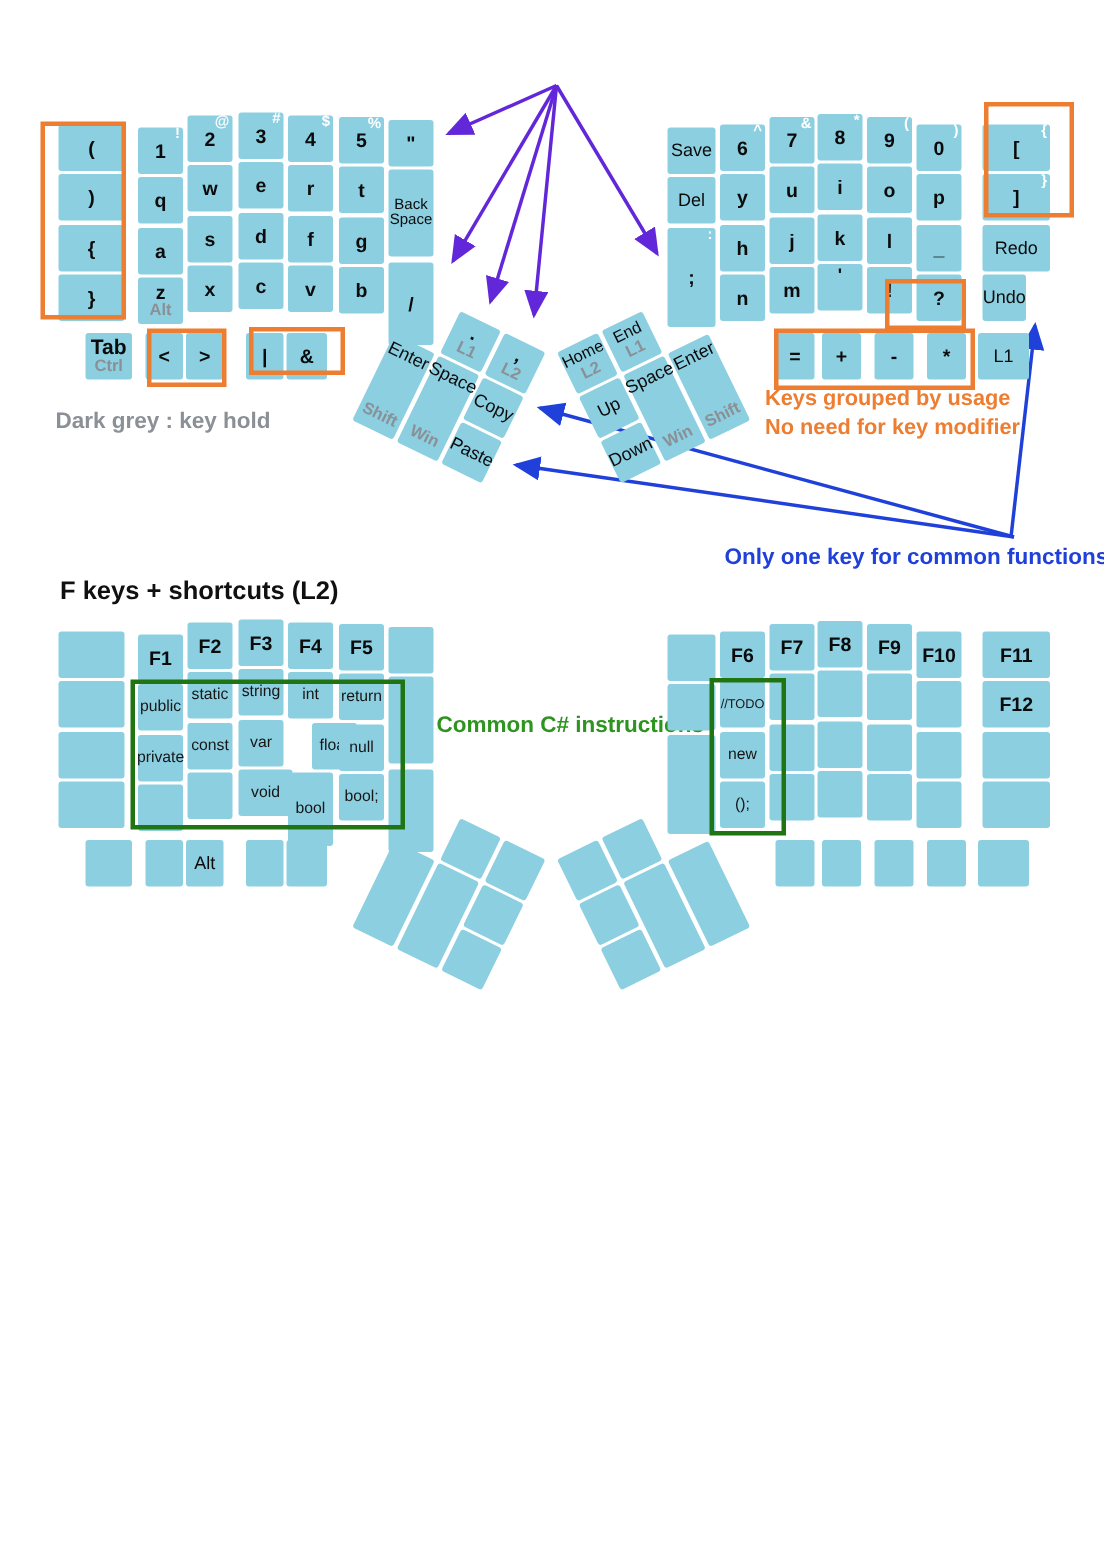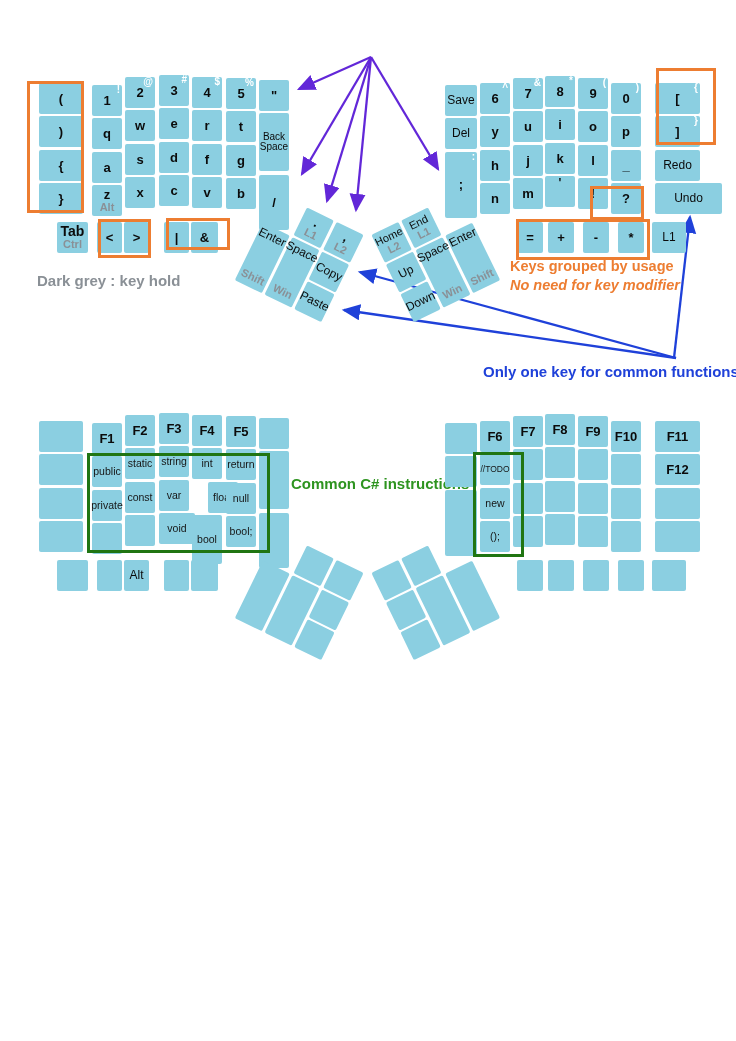--- a/index.html
+++ b/index.html
@@ -25,22 +25,23 @@
   .note.grey{color:#8A9096;font-weight:bold;font-size:15px;}
   .note.green{color:#2E9420;font-weight:600;font-size:15px;}
   #arrows{position:absolute;left:0;top:0;pointer-events:none;}
 </style>
 </head>
 <body>
 
 <div id="stage">
   <div class="note grey" style="left:37px;top:272px;">Dark grey : key hold</div>
   <div class="note orange" style="left:510px;top:258px;">Keys grouped by usage</div>
-  <div class="note orange" style="left:510px;top:277px;font-style:italic;">No need for key modifier</div>
+  <div class="note orange" style="left:510px;top:277px;">No need for key modifier</div>
   <div class="note blue" style="left:483px;top:363px;">Only one key for common functions</div>
+  <div class="title" style="left:40px;top:384px;">F keys + shortcuts (L2)</div>
   <div class="note green" style="left:291px;top:475px;">Common C# instructions</div>
   <svg id="arrows" width="736" height="1041">
     <defs>
       <marker id="mP" markerWidth="9" markerHeight="8" refX="7" refY="3.5" orient="auto">
         <path d="M0,0 L8,3.5 L0,7 z" fill="#6227D8"></path>
       </marker>
       <marker id="mB" markerWidth="9" markerHeight="8" refX="7" refY="3.5" orient="auto">
         <path d="M0,0 L8,3.5 L0,7 z" fill="#1F41D9"></path>
       </marker>
     </defs>
@@ -236,21 +237,21 @@
       <div class="klabel">[</div>
       <div class="ksub">{</div>
     </div>
     <div class="key" style="left: 655px; top: 116px; width: 45px; height: 31px;">
       <div class="klabel">]</div>
       <div class="ksub">}</div>
     </div>
     <div class="key" style="left: 655px; top: 150px; width: 45px; height: 31px;">
       <div class="klabel plain">Redo</div>
     </div>
-    <div class="key" style="left: 655px; top: 183px; width: 67px; height: 31px;">
+    <div class="key" style="left: 655px; top: 183px; width: 29px; height: 31px;">
       <div class="klabel plain">Undo</div>
     </div>
     <div class="key" style="left: 517px; top: 222px; width: 26px; height: 31px;">
       <div class="klabel">=</div>
     </div>
     <div class="key" style="left: 548px; top: 222px; width: 26px; height: 31px;">
       <div class="klabel">+</div>
     </div>
     <div class="key" style="left: 583px; top: 222px; width: 26px; height: 31px;">
       <div class="klabel">-</div>

